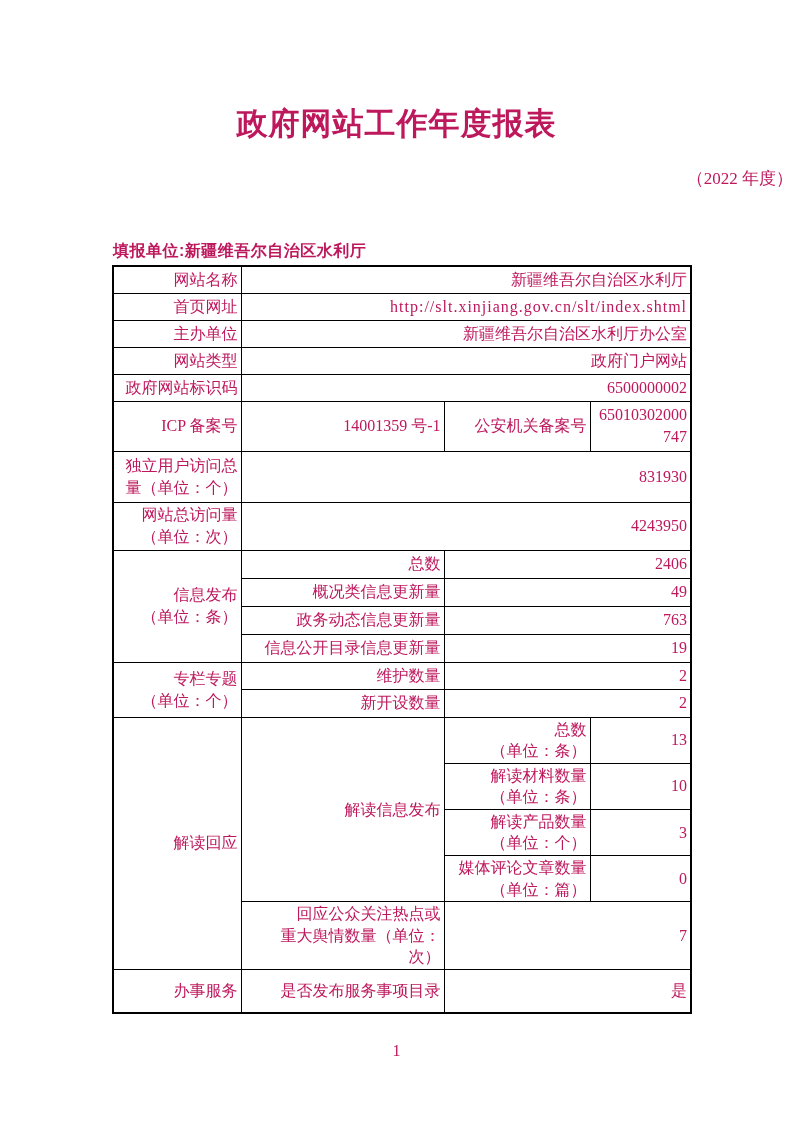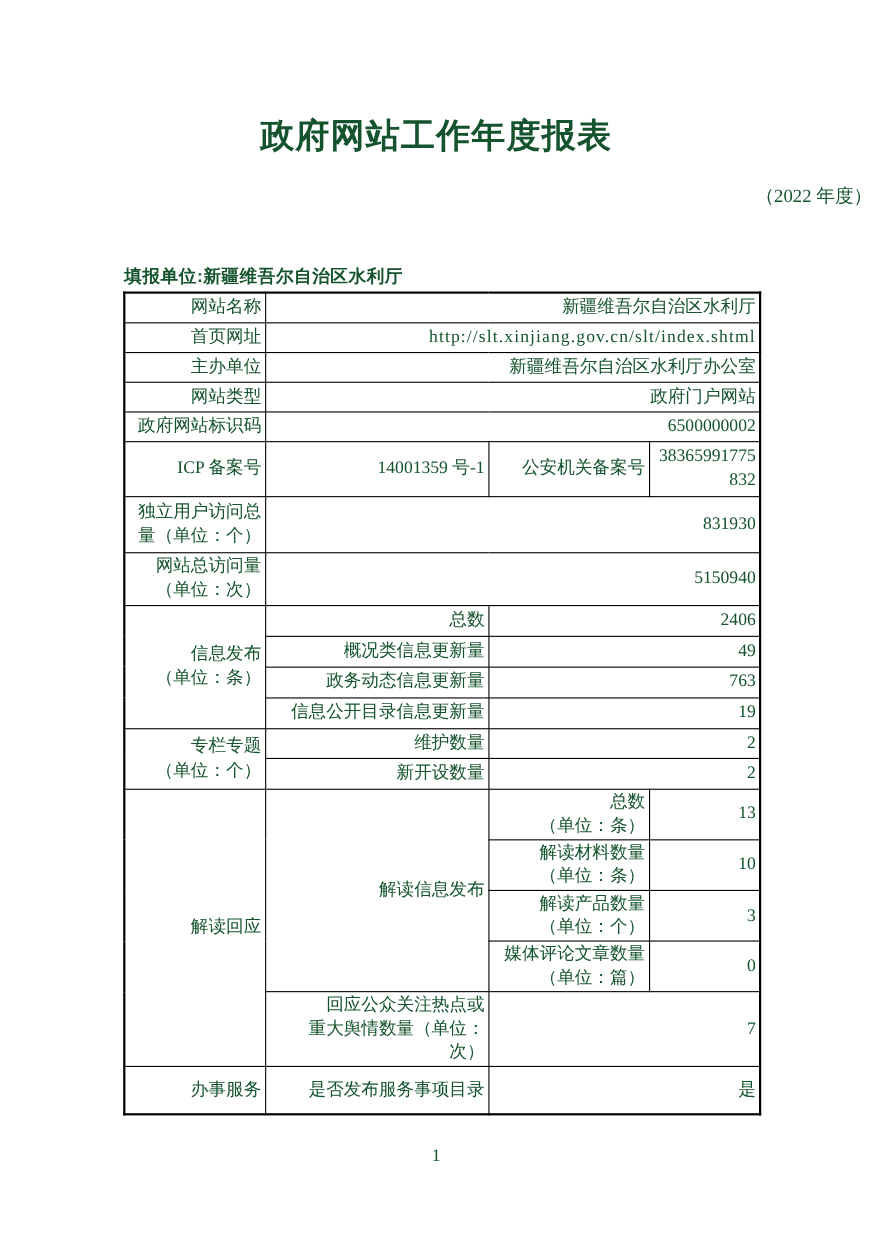--- a/index.html
+++ b/index.html
@@ -7,21 +7,21 @@
     padding: 0;
     background: #ffffff;
   }
   .page {
     position: relative;
     width: 793px;
     height: 1122px;
     background: #ffffff;
     overflow: hidden;
     font-family: "Liberation Serif", "DejaVu Serif", serif;
-    color: #14532d;
+    color: #be185d;
   }
   .title {
     position: absolute;
     top: 103px;
     left: 0;
     width: 100%;
     text-align: center;
     font-family: "Liberation Sans", "DejaVu Sans", sans-serif;
     font-weight: bold;
     font-size: 31px;
@@ -118,31 +118,31 @@
         <td colspan="3">政府门户网站</td>
       </tr>
       <tr class="r27">
         <td>政府网站标识码</td>
         <td colspan="3">6500000002</td>
       </tr>
       <tr class="r50">
         <td>ICP 备案号</td>
         <td>14001359 号-1</td>
         <td>公安机关备案号</td>
-        <td class="brk">38365991775832</td>
+        <td class="brk">65010302000747</td>
       </tr>
       <tr class="r51">
         <td>独立用户访问总
 量（单位：个）</td>
         <td colspan="3">831930</td>
       </tr>
       <tr class="r48">
         <td>网站总访问量
 （单位：次）</td>
-        <td colspan="3">5150940</td>
+        <td colspan="3">4243950</td>
       </tr>
       <tr class="r28">
         <td rowspan="4">信息发布
 （单位：条）</td>
         <td>总数</td>
         <td colspan="2">2406</td>
       </tr>
       <tr class="r28">
         <td>概况类信息更新量</td>
         <td colspan="2">49</td>

